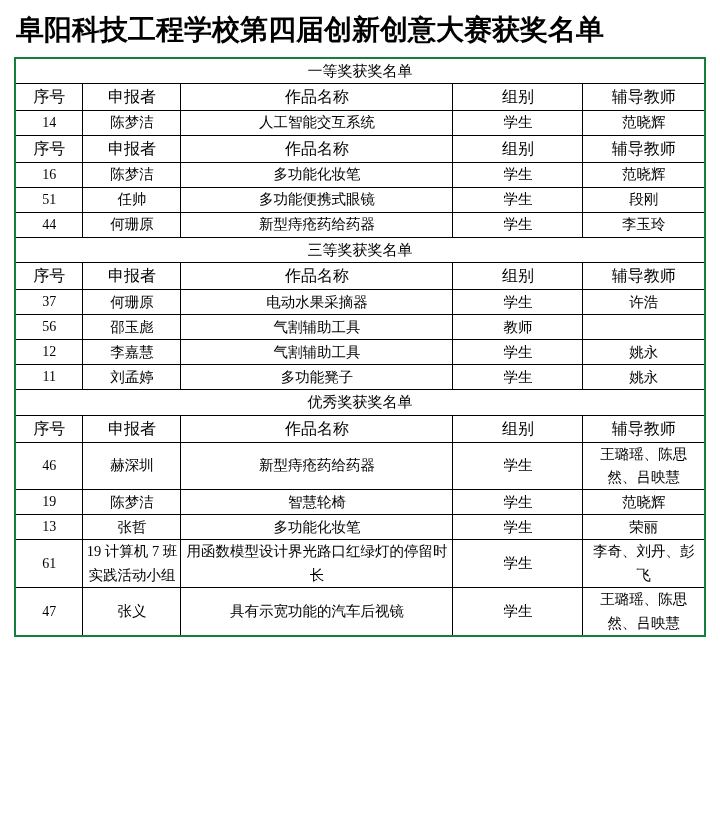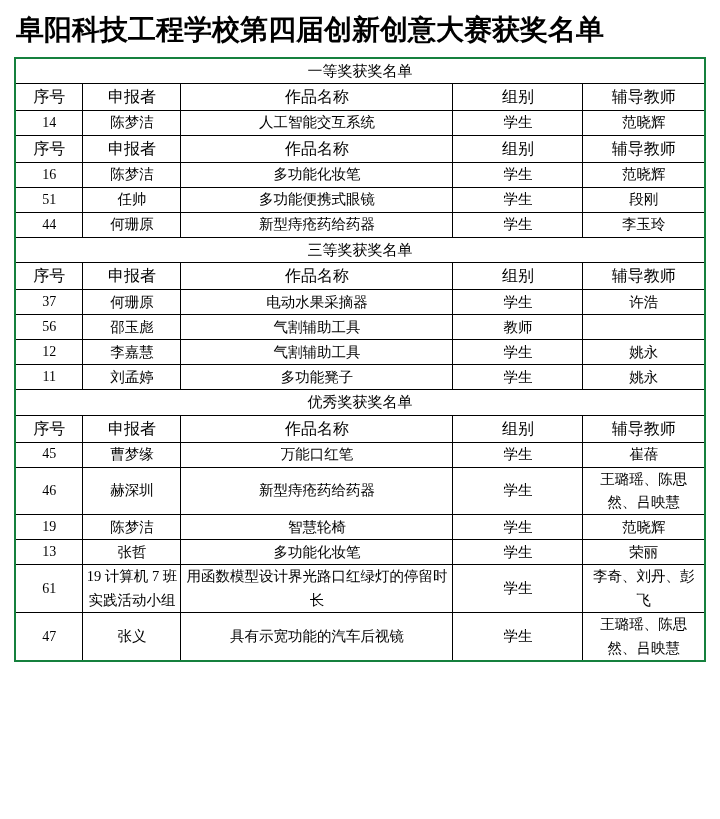--- a/index.html
+++ b/index.html
@@ -146,27 +146,20 @@
         <td colspan="5">优秀奖获奖名单</td>
       </tr>
       <tr class="header-row">
         <td>序号</td>
         <td>申报者</td>
         <td>作品名称</td>
         <td>组别</td>
         <td>辅导教师</td>
       </tr>
       <tr class="data-row">
-        <td class="cell-no">45</td>
-        <td class="cell-applicant">曹梦缘</td>
-        <td class="cell-work">万能口红笔</td>
-        <td class="cell-group">学生</td>
-        <td class="cell-teacher">崔蓓</td>
-      </tr>
-      <tr class="data-row">
         <td class="cell-no">46</td>
         <td class="cell-applicant">赫深圳</td>
         <td class="cell-work">新型痔疮药给药器</td>
         <td class="cell-group">学生</td>
         <td class="cell-teacher">王璐瑶、陈思然、吕映慧</td>
       </tr>
       <tr class="data-row">
         <td class="cell-no">19</td>
         <td class="cell-applicant">陈梦洁</td>
         <td class="cell-work">智慧轮椅</td>

